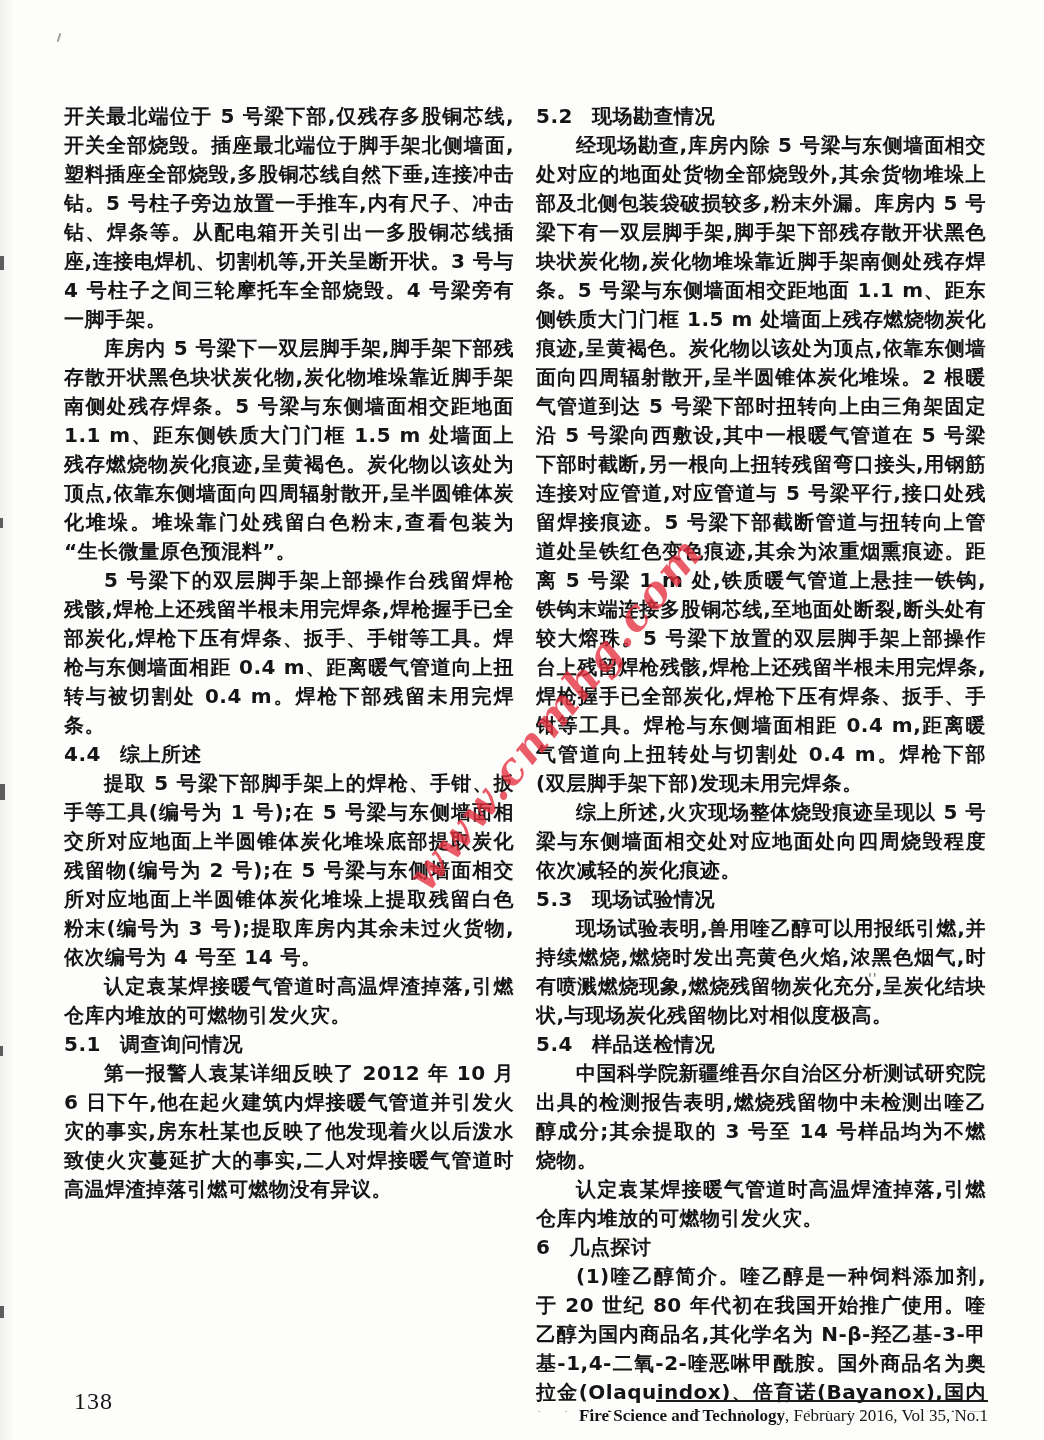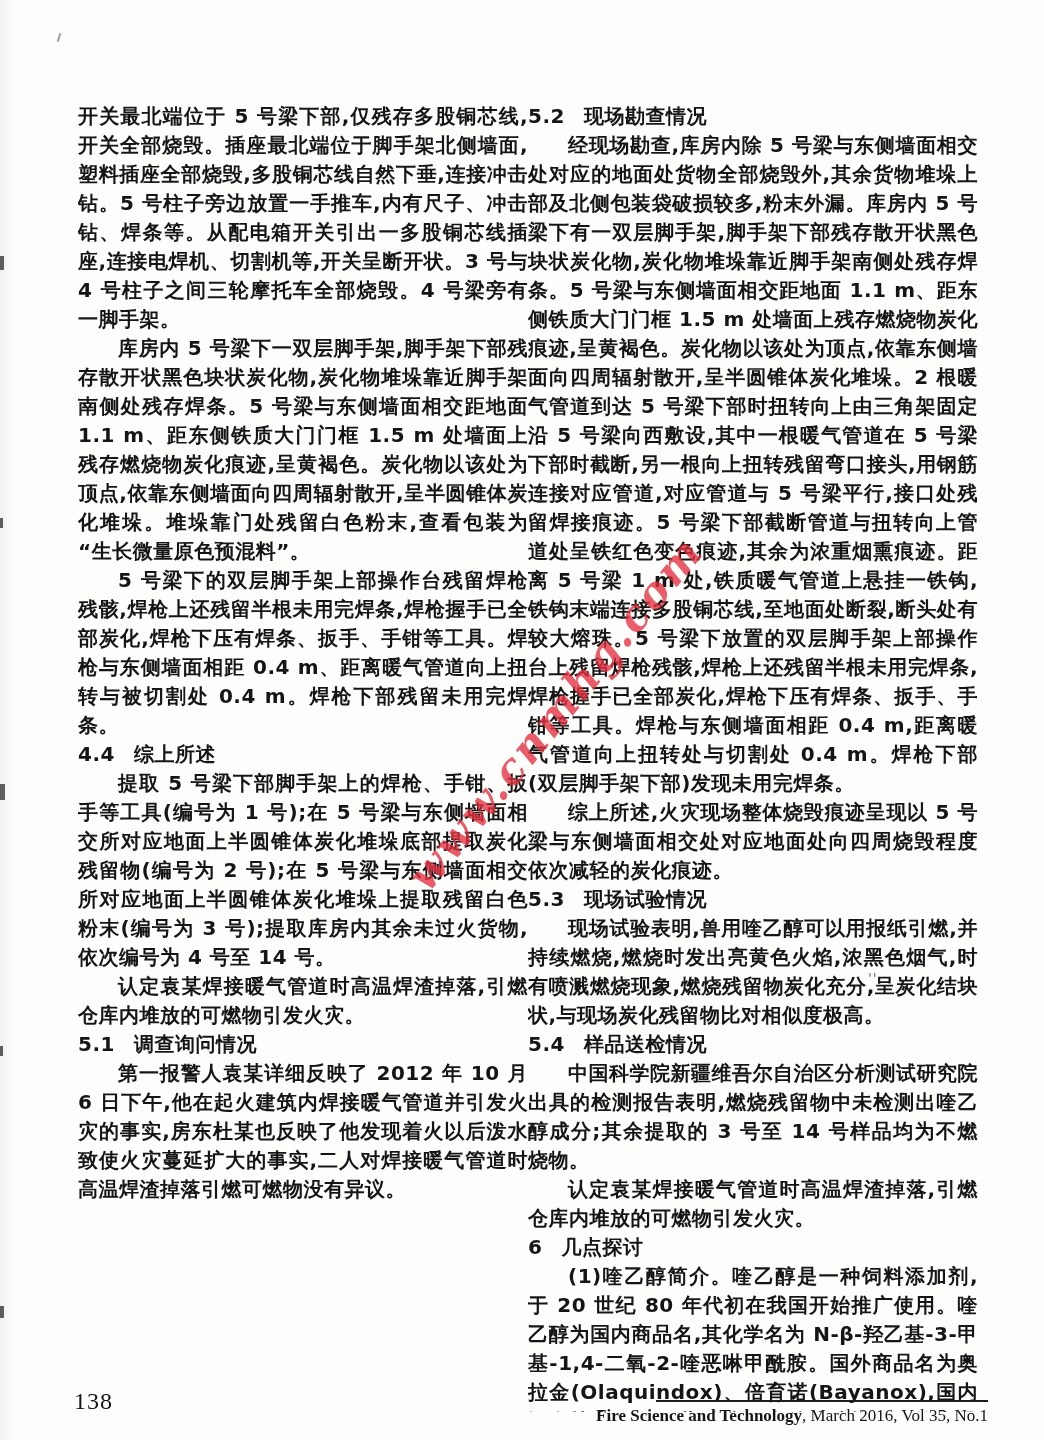--- a/index.html
+++ b/index.html
@@ -11,23 +11,23 @@
     font-family:"DejaVu Sans","Liberation Sans",sans-serif;
     color:#151515;
     overflow:hidden;
   }
   .paper-edge{
     position:absolute;left:0;top:0;width:100%;height:100%;
     background:linear-gradient(to right, rgba(0,0,0,0.05), rgba(0,0,0,0) 14px);
     pointer-events:none;
   }
   .content{
-    position:absolute;left:78px;top:102px;
+    position:absolute;left:64px;top:102px;
     width:922px;height:1310px;
-    display:flex;
+    display:flex;gap:22px;
     overflow:hidden;
   }
   .col{width:450px;overflow:hidden;}
   .para{
     margin:0;
     font-size:20px;
     line-height:29px;
     text-align:justify;
     font-weight:600;
     text-indent:2em;
@@ -121,13 +121,13 @@
       <p class="para">认定袁某焊接暖气管道时高温焊渣掉落,引燃仓库内堆放的可燃物引发火灾。</p>
       <div class="heading h1"><span class="hnum">6</span><span>几点探讨</span></div>
       <p class="para">(1)喹乙醇简介。喹乙醇是一种饲料添加剂,于 20 世纪 80 年代初在我国开始推广使用。喹乙醇为国内商品名,其化学名为 N-β-羟乙基-3-甲基-1,4-二氧-2-喹恶啉甲酰胺。国外商品名为奥拉金(Olaquindox)、倍育诺(Bayanox),国内还有快育灵、氮萘酰醇、喹酰胺醇等不同的商品名称。喹乙醇不仅具有促动物生长作用,而且具有抗菌生物活性。1976 年,西欧共同体正式批准</p>
     </div>
 </div>
 
 <div class="watermark">www.cnmhg.com</div>
 
 <div class="page-num">138</div>
 <div class="footer-line"></div>
-<div class="footer-text"><span class="journal">Fire Science and Technology</span><span>, March 2016, Vol 35, No.1</span></div>
+<div class="footer-text"><span class="journal">Fire Science and Technology</span><span>, February 2016, Vol 35, No.1</span></div>
 
 </body></html>

